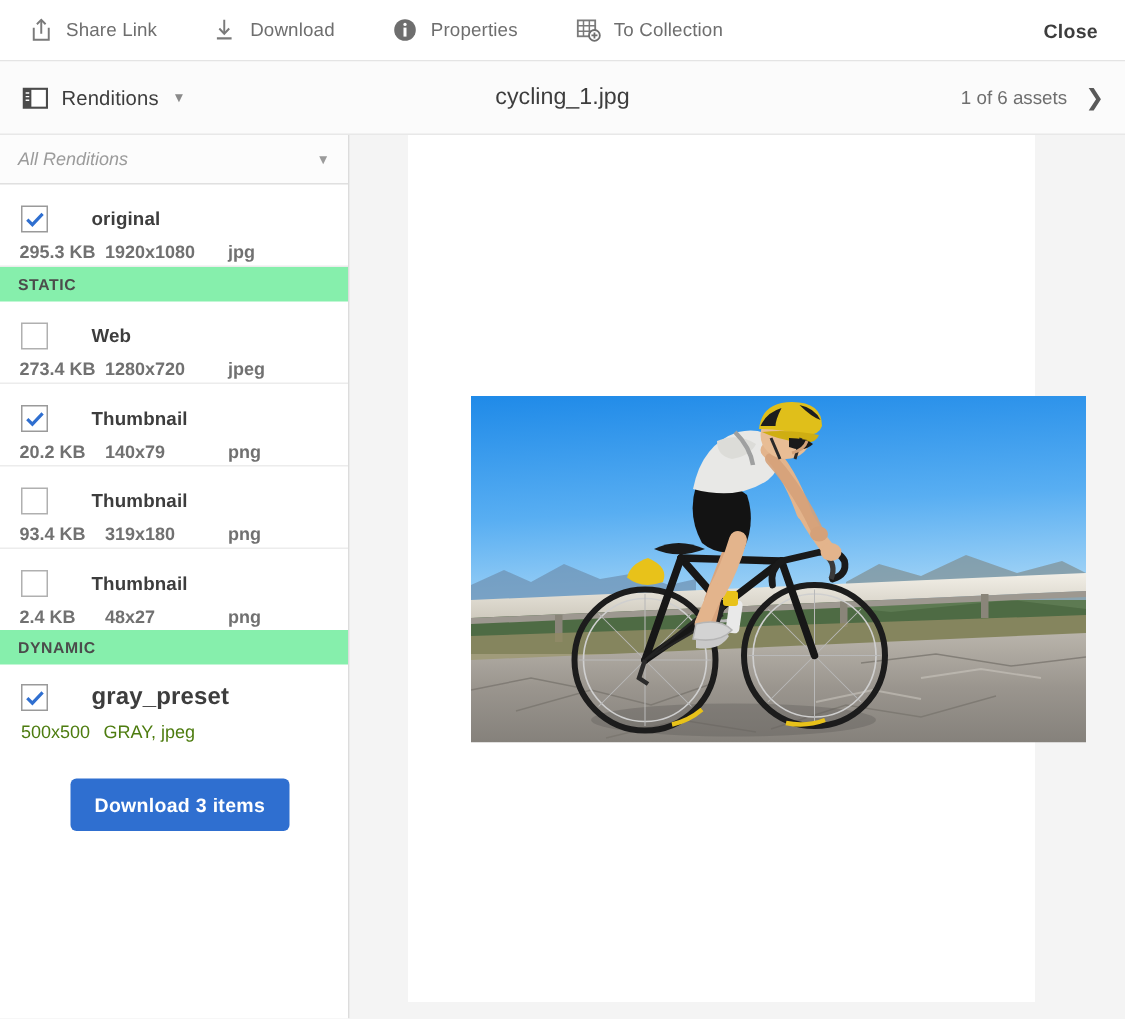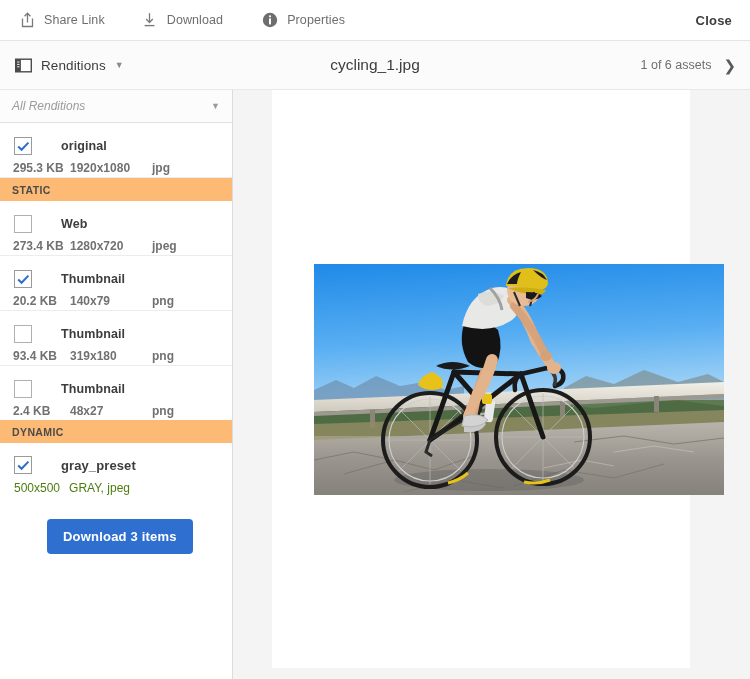--- a/index.html
+++ b/index.html
@@ -201,34 +201,34 @@
   .rend-meta .m-size { width: 57px; flex: 0 0 auto; }
   .rend-meta .m-dim  { width: 82px; flex: 0 0 auto; }
   .rend-meta .m-fmt  { flex: 0 0 auto; }
   .row-sep {
     height: 1px;
     background: #ececec;
     margin: 0;
   }
 
   .sect-head {
-    background: #fdba74;
+    background: #86efac;
     height: 23px;
     display: flex;
     align-items: center;
     padding-left: 12px;
     font-size: 10.5px;
     font-weight: bold;
     color: #4b4b4b;
     letter-spacing: .4px;
     box-sizing: border-box;
   }
 
   .dyn-row { padding-top: 13px; }
-  .dyn-row .rend-name { font-size: 13px; }
+  .dyn-row .rend-name { font-size: 16px; }
   .dyn-meta { padding: 7px 0 0 14px; font-size: 12px; color: #4d7c0f; display: flex; gap: 9px; }
 
   .dl-wrap {
     padding: 24px 0 0 47px;
   }
   .dl-btn {
     display: inline-block;
     background: #2f6fd0;
     color: #ffffff;
     font-size: 13px;
@@ -297,20 +297,31 @@
     <span class="tb-ico">
       <svg width="16" height="16" viewBox="0 0 16 16">
         <circle cx="8" cy="8" r="7.2" fill="#6e6e6e"></circle>
         <circle cx="8" cy="4.3" r="1.1" fill="#ffffff"></circle>
         <rect x="7" y="6.4" width="2" height="6" fill="#ffffff"></rect>
       </svg>
     </span>
     <span class="tb-label">Properties</span>
   </div>
 
+  <div class="tb-item" id="tb-collection">
+    <span class="tb-ico">
+      <svg width="17" height="16" viewBox="0 0 17 16">
+        <rect x="1.2" y="1.6" width="11.6" height="10.6" fill="none" stroke="#7a7a7a" stroke-width="1.2"></rect>
+        <path d="M1.2 5.2 H12.8 M1.2 8.8 H12.8 M5.0 1.6 V12.2 M8.9 1.6 V12.2" stroke="#7a7a7a" stroke-width="1"></path>
+        <circle cx="12.3" cy="11.6" r="3.6" fill="#ffffff" stroke="#6e6e6e" stroke-width="1.2"></circle>
+        <path d="M12.3 9.6 V13.6 M10.3 11.6 H14.3" stroke="#6e6e6e" stroke-width="1.2"></path>
+      </svg>
+    </span>
+    <span class="tb-label">To Collection</span>
+  </div>
 
   <div class="tb-close">Close</div>
 </div>
 
 <div class="subbar">
 
   <div class="rend-toggle">
     <span class="tb-ico" style="margin-right:0">
       <svg width="17" height="15" viewBox="0 0 17 15">
         <rect x="0.7" y="1.2" width="15.6" height="12.6" fill="#ffffff" stroke="#4b4b4b" stroke-width="1.4"></rect>

